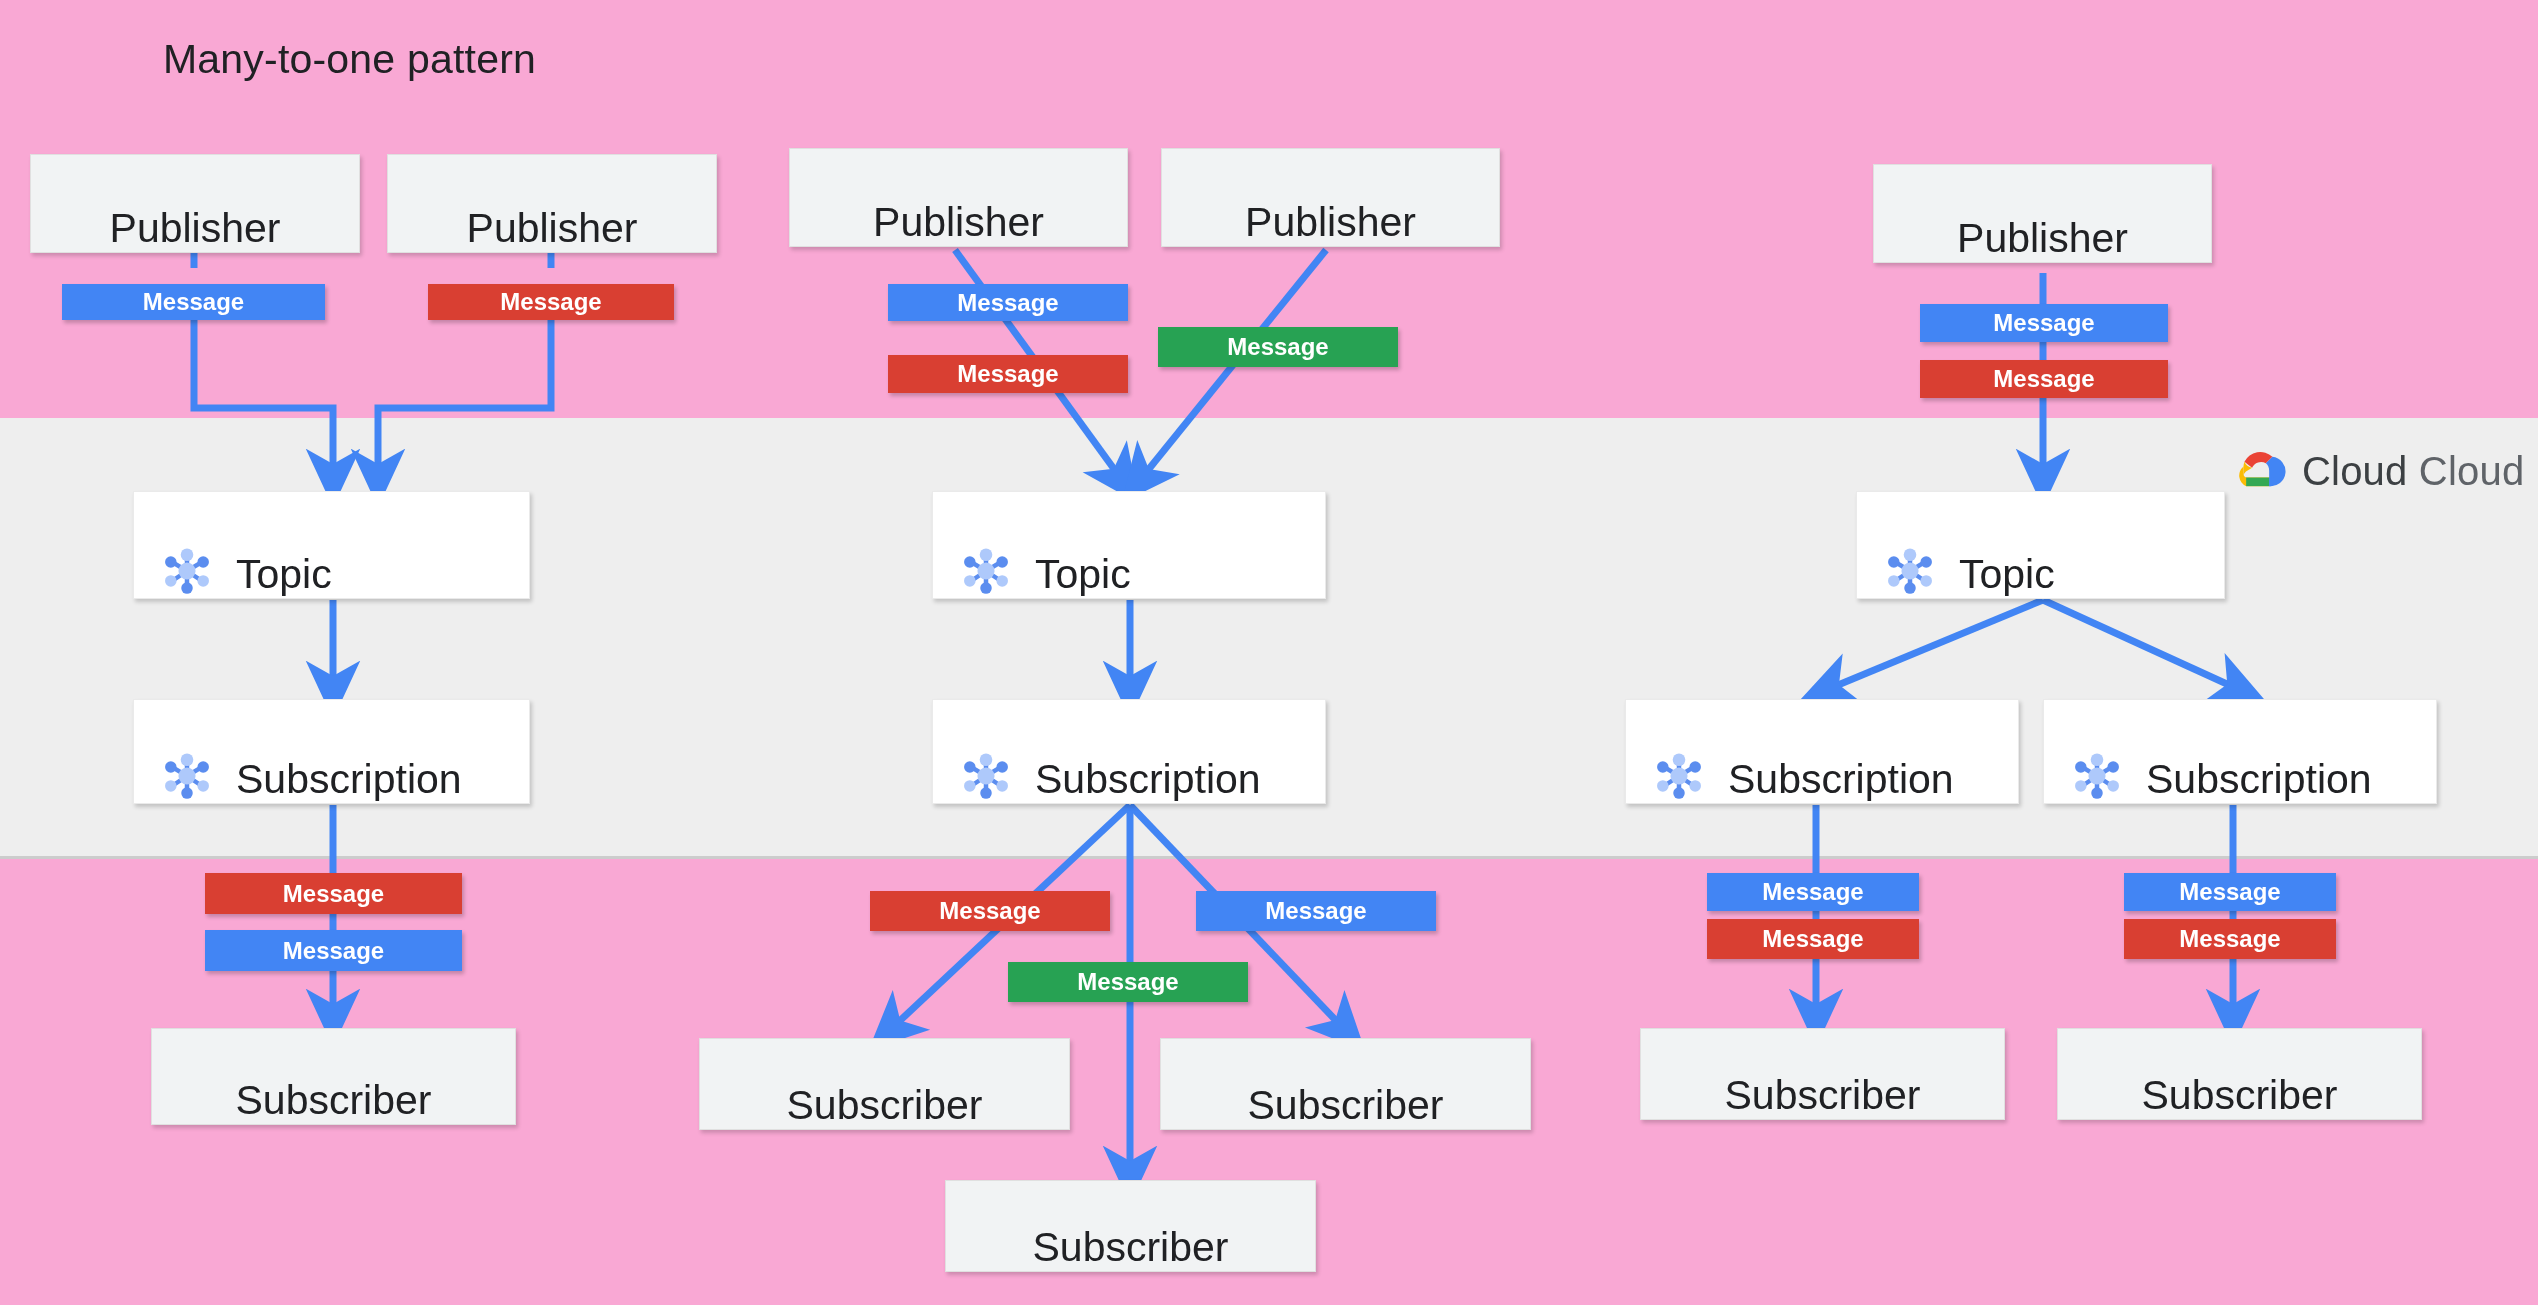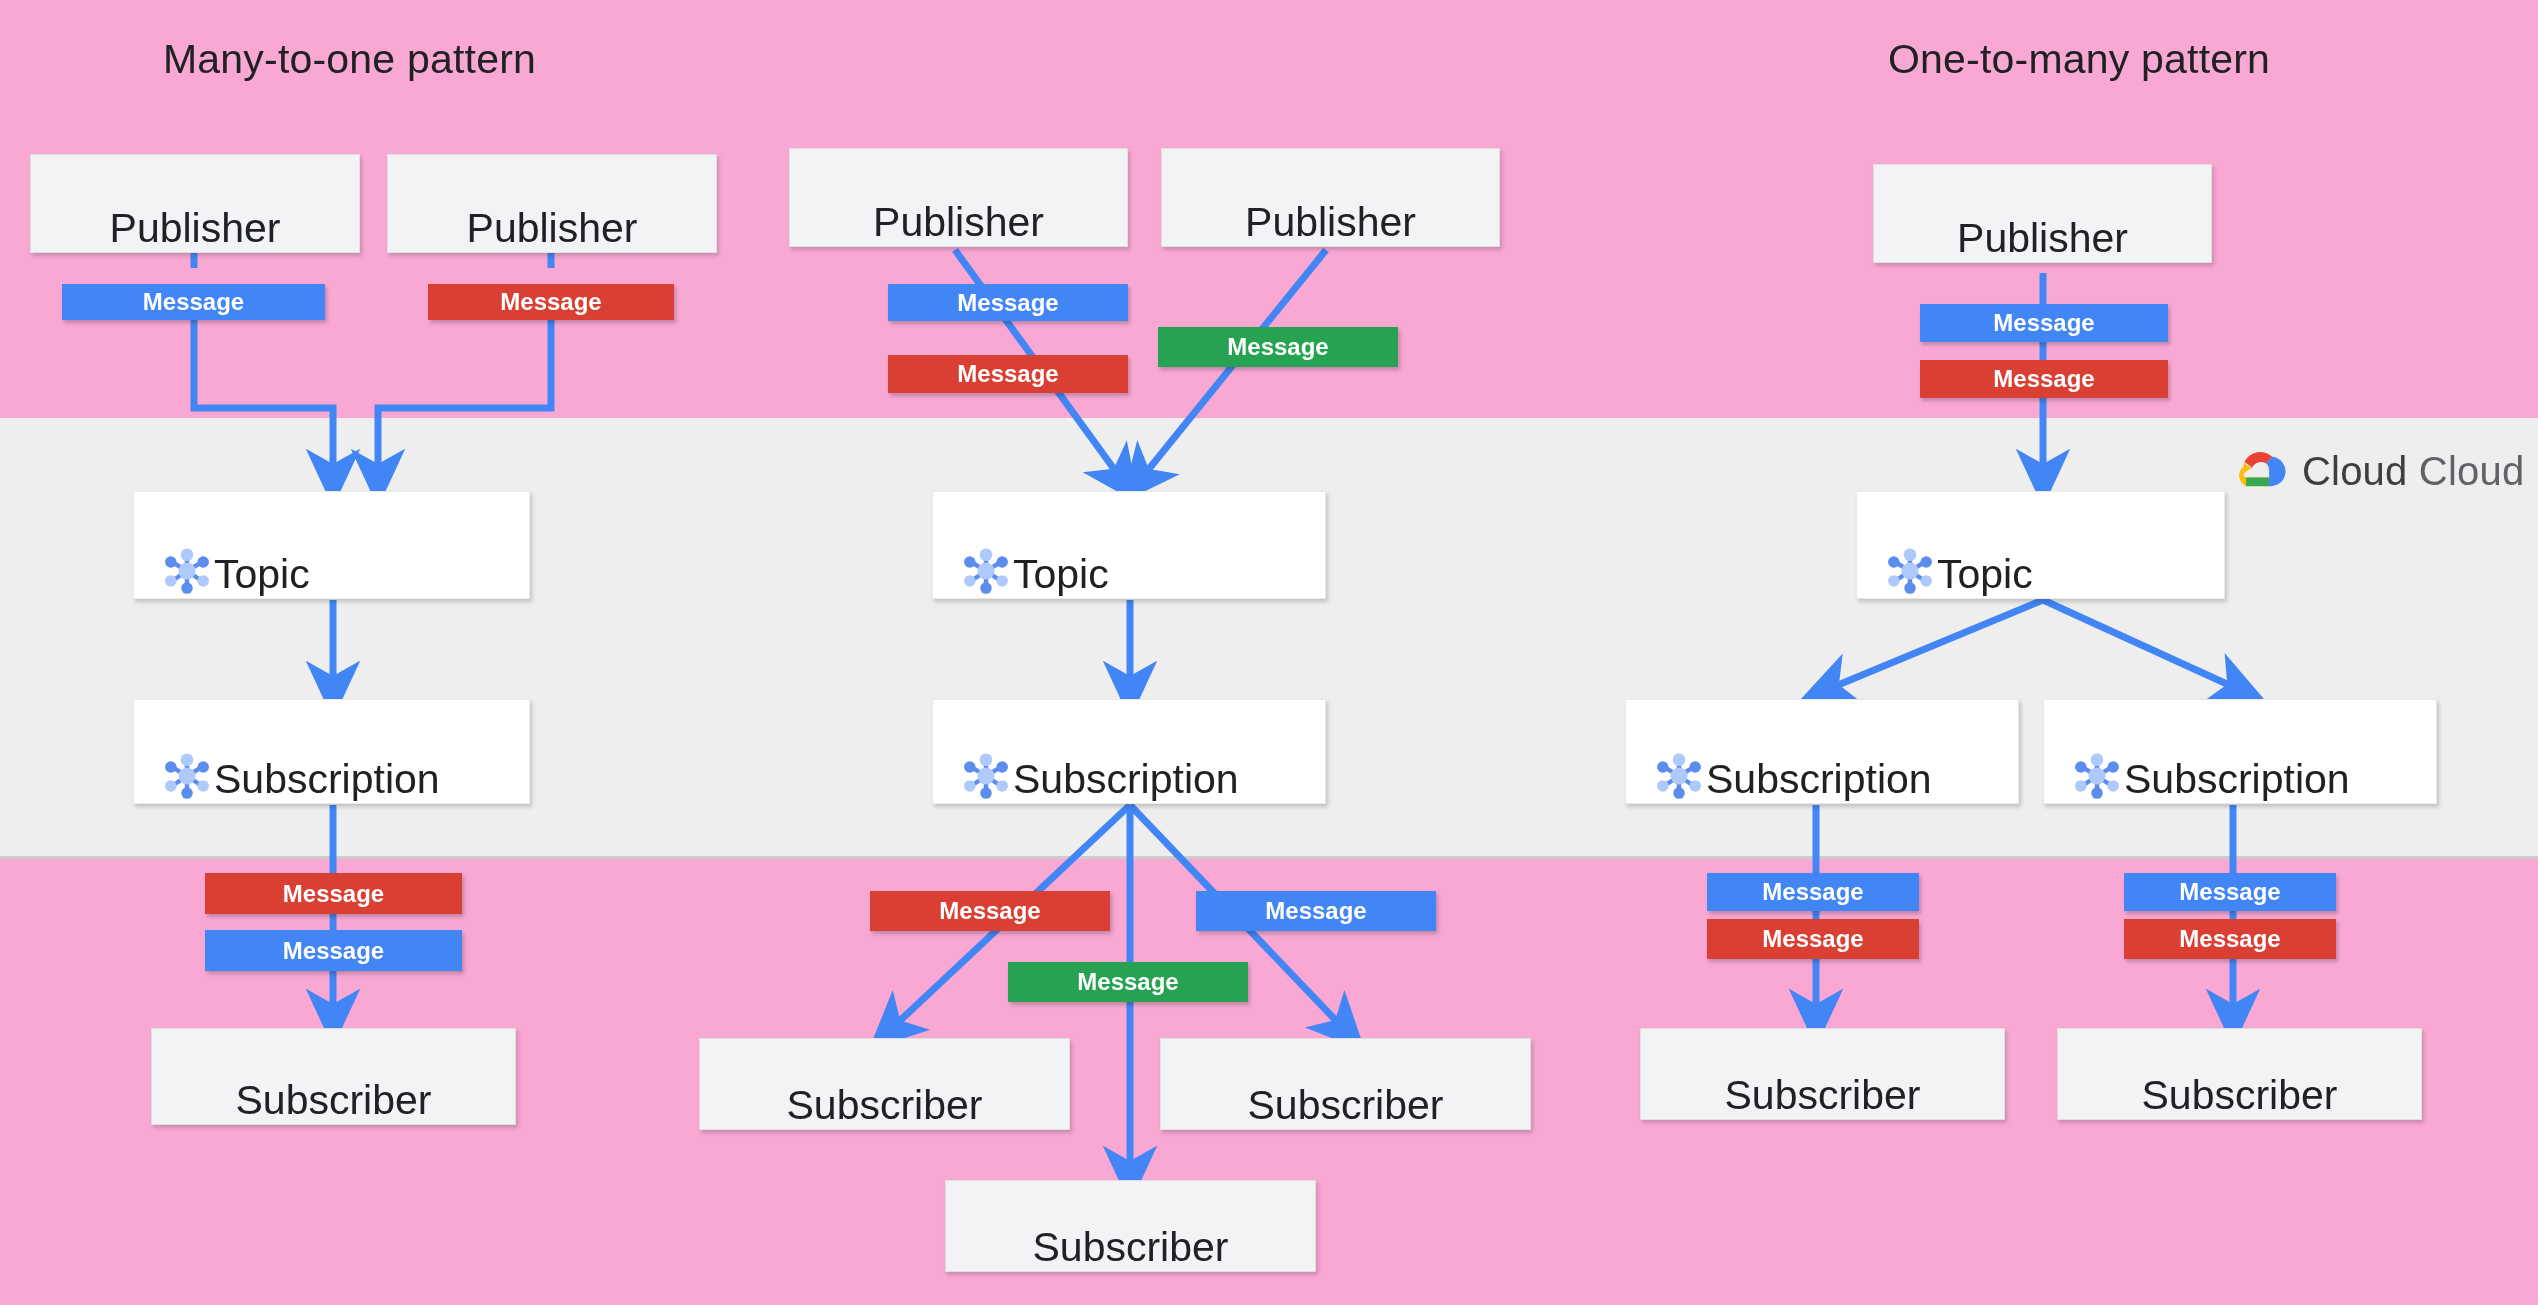--- a/index.html
+++ b/index.html
@@ -57,21 +57,21 @@
     color: #202124;
   }
   .wbox {
     background: #ffffff;
     border: 1px solid #eaeaea;
     font-size: 41px;
     color: #202124;
     justify-content: flex-start;
     padding-left: 26px;
   }
-  .wbox .lbl { }
+  .wbox .lbl { margin-left: 22px; }
   .msg {
     position: absolute;
     box-sizing: border-box;
     display: flex;
     align-items: center;
     justify-content: center;
     color: #ffffff;
     font-size: 24px;
     font-weight: 600;
     box-shadow: 2px 3px 4px rgba(0,0,0,0.22);
@@ -127,21 +127,20 @@
 
       <path d="M2043,273 L2043,478" marker-end="url(#ah)"></path>
       <path d="M2043,600 L1826,690" marker-end="url(#ah)"></path>
       <path d="M2043,600 L2240,690" marker-end="url(#ah)"></path>
       <path d="M1816,805 L1816,1018" marker-end="url(#ah)"></path>
       <path d="M2233,805 L2233,1018" marker-end="url(#ah)"></path>
     </g>
   </svg>
 
   <div class="ttl" style="left:163px; top:36px;">Many-to-one pattern</div>
-  <div class="ttl" style="left:1888px; top:36px;">One-to-many pattern</div>
 
   <div class="node gbox" style="left:30px; top:154px; width:330px; height:99px;">
     <span>Publisher</span>
   </div>
   <div class="node gbox" style="left:387px; top:154px; width:330px; height:99px;">
     <span>Publisher</span>
   </div>
 
   <div class="msg m-blue" style="left:62px; top:284px; width:263px; height:36px;">
     <span>Message</span>

